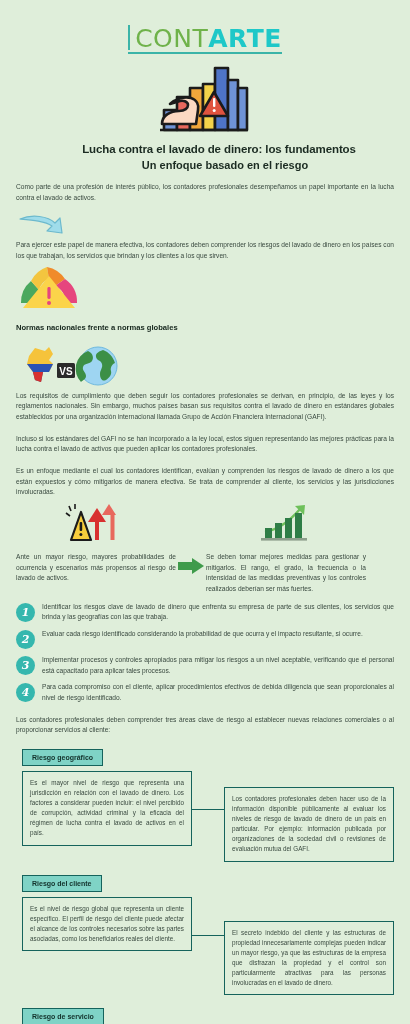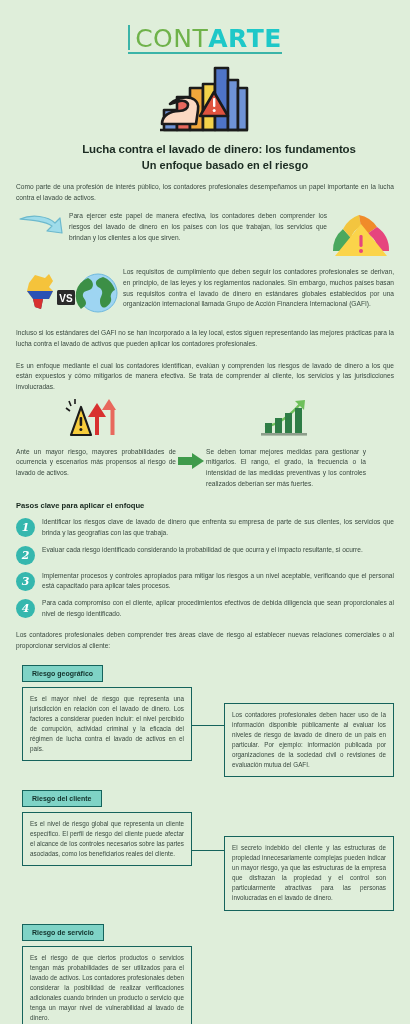--- a/index.html
+++ b/index.html
@@ -72,21 +72,21 @@
     margin-top: 11px;
   }
   h3.section {
     font-size: 7.6px;
     font-weight: bold;
     color: #16261d;
     margin-top: 12px;
   }
 
   
-  .row { display: flex; align-items: flex-start; margin-top: 8px; gap: 1px; }
+  .row { display: flex; align-items: flex-start; margin-top: 8px; gap: 1px; flex-direction: column; }
   .row .txt {
     font-size: 6.6px; line-height: 1.62; text-align: justify; color: #3a4a40; flex: 1;
   }
   .icon-cell { flex: none; display:flex; align-items:center; justify-content:center; }
 
   
   .compare { display: flex; margin-top: 4px; align-items: flex-start; }
   .compare .col { width: 160px; }
   .compare .colicon { height: 42px; display: flex; align-items: flex-end; justify-content: center; }
   .compare .coltext {
@@ -189,20 +189,21 @@
           <path d="M14 18 A28 28 0 0 1 30 4 L32 16 A16 16 0 0 0 22 27 Z" fill="#f3c53f"></path>
           <path d="M30 4 A28 28 0 0 1 48 16 L38 23 A16 16 0 0 0 32 16 Z" fill="#f08b2a"></path>
           <path d="M48 16 A28 28 0 0 1 60 40 L48 40 A16 16 0 0 0 38 23 Z" fill="#e6457e"></path>
           <path d="M32 13 L58 45 H6 Z" fill="#fbd44a"></path>
           <rect x="30.4" y="24" width="3.2" height="12" fill="#e6457e" rx="1.4"></rect>
           <circle cx="32" cy="40" r="2" fill="#e6457e"></circle>
         </svg>
       </div>
     </div>
 
+    <h3 class="section">Normas nacionales frente a normas globales</h3>
 
     <div class="row">
       <div class="icon-cell" style="width:106px;padding-top:2px;">
         <svg width="100" height="48" viewBox="0 0 100 48">
           <g>
             <path d="M16 6 L26 9 L30 5 L34 12 L30 18 L34 22 L30 30 L24 30 L22 40 L16 38 L14 30 L8 22 L10 14 Z" fill="#f5c33b"></path>
             <path d="M8 22 L14 30 L16 38 L22 40 L24 30 L30 30 L34 22 Z" fill="#2a52b5"></path>
             <path d="M14 30 L16 38 L22 40 L24 30 Z" fill="#d8302f"></path>
           </g>
           <g>
@@ -255,21 +256,20 @@
             <rect x="20" y="21" width="7" height="15" fill="#2e7d46"></rect>
             <rect x="30" y="16" width="7" height="20" fill="#2e7d46"></rect>
             <rect x="40" y="11" width="7" height="25" fill="#2e7d46"></rect>
             <rect x="6" y="36" width="46" height="2.6" fill="#8d9e8b"></rect>
           </svg>
         </div>
         <div class="coltext">Se deben tomar mejores medidas para gestionar y mitigarlos. El rango, el grado, la frecuencia o la intensidad de las medidas preventivas y los controles realizados deberían ser más fuertes.</div>
       </div>
     </div>
 
-    <h3 class="section">Pasos clave para aplicar el enfoque</h3>
     <div class="steps">
       <div class="step">
         <div class="step-num">1</div>
         <div class="step-txt">Identificar los riesgos clave de lavado de dinero que enfrenta su empresa de parte de sus clientes, los servicios que brinda y las geografías con las que trabaja.</div>
       </div>
       <div class="step">
         <div class="step-num">2</div>
         <div class="step-txt">Evaluar cada riesgo identificado considerando la probabilidad de que ocurra y el impacto resultante, si ocurre.</div>
       </div>
       <div class="step">

